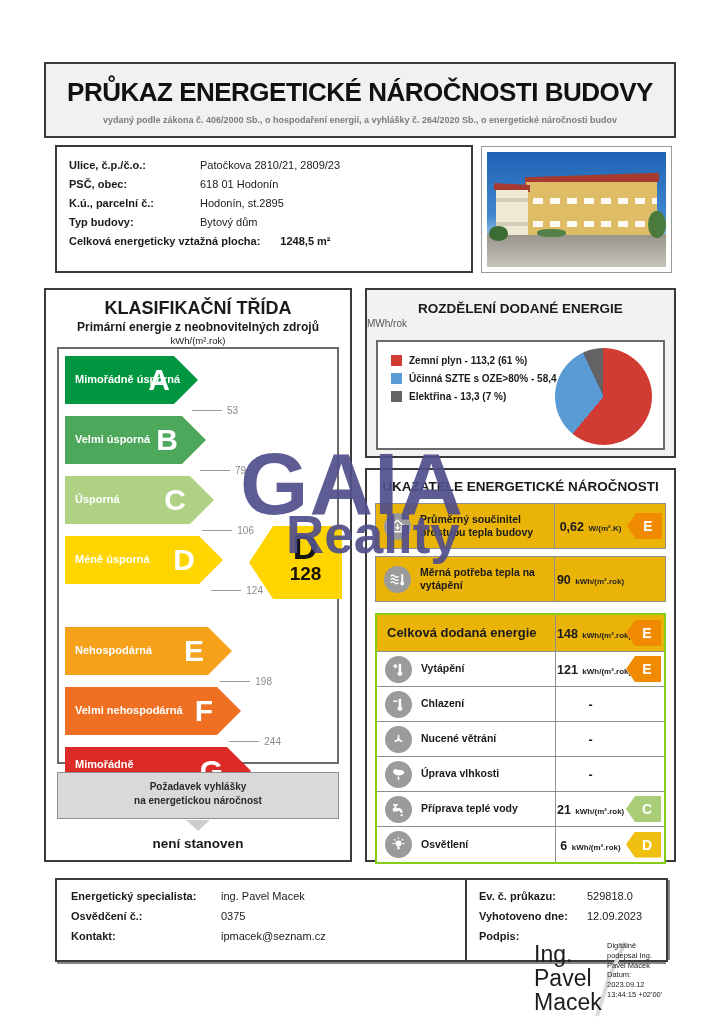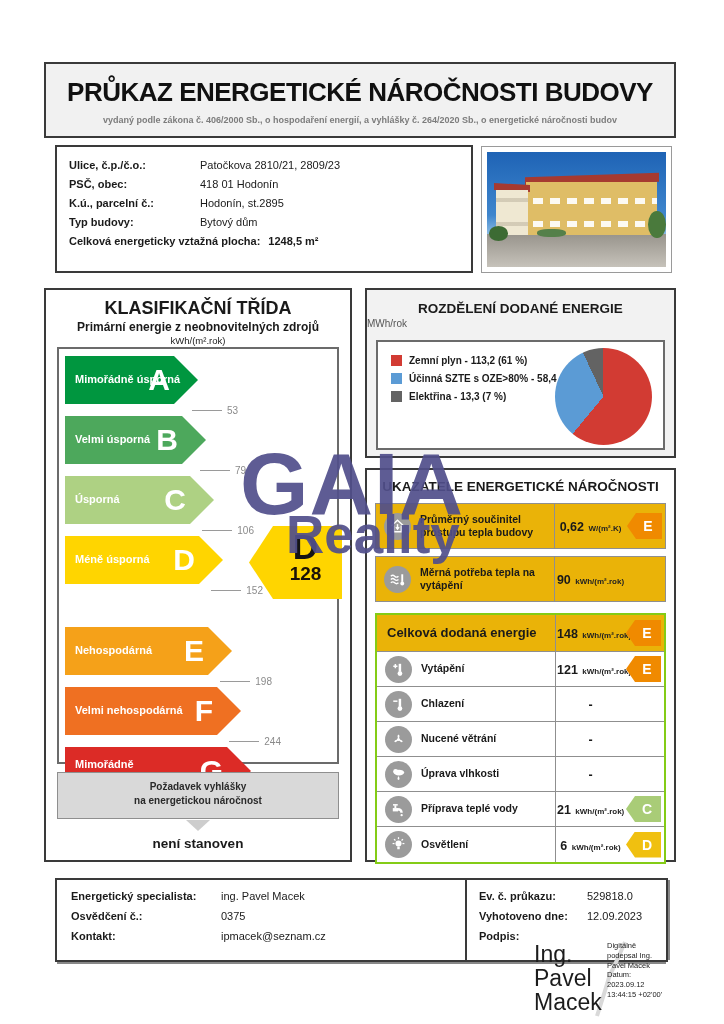--- a/index.html
+++ b/index.html
@@ -9,21 +9,21 @@
 
   
   #header-box { left:44px; top:62px; width:632px; height:76px; background:#f1f1f1; text-align:center; }
   #header-box h1 { margin-top:13px; font-size:26px; letter-spacing:-0.5px; color:#111; }
   #header-box .sub { margin-top:7px; font-size:9px; font-weight:bold; color:#7c7c7c;text-align:center; }
 
   
   #info-box { left:55px; top:145px; width:418px; height:128px; padding:8px 0; }
   .info-row { display:flex; padding:3.5px 12px; font-size:11px; }
   .info-label { font-weight:bold; width:131px; flex:none; }
-  .info-row.em .info-label { width:auto; margin-right:8px; }
+  .info-row.em .info-label { width:auto; margin-right:20px; }
   .info-row.em .info-value { font-weight:bold; }
 
   
   #photo-box { left:481px; top:146px; width:191px; height:127px; border:1px solid #9a9a9a; background:#fff; padding:5px; }
   .photo-inner { position:relative; width:100%; height:100%; overflow:hidden; background:linear-gradient(180deg,#1e63b5 0%,#3f86cd 55%,#8cbce4 72%); }
   .ph-ground { position:absolute; left:0; right:0; bottom:0; height:29%; background:linear-gradient(180deg,#98948c,#c6c2ba); }
   .ph-roof-main { position:absolute; left:21%; right:4%; top:20%; height:8%; background:#a63a30; transform:skewY(-2deg); }
   .ph-bld-main { position:absolute; left:22%; right:5%; top:26%; height:46%; background:#dfbd66;
     background-image:
       repeating-linear-gradient(90deg,#dfbd66 0 7px, rgba(223,189,102,0) 7px 17px),
@@ -123,21 +123,21 @@
     <div class="sub">vydaný podle zákona č. 406/2000 Sb., o hospodaření energií, a vyhlášky č. 264/2020 Sb., o energetické náročnosti budov</div>
   </div>
 
   <div class="box" id="info-box">
     <div class="info-row">
       <span class="info-label">Ulice, č.p./č.o.:</span>
       <span class="info-value">Patočkova 2810/21, 2809/23</span>
     </div>
     <div class="info-row">
       <span class="info-label">PSČ, obec:</span>
-      <span class="info-value">418 01 Hodonín</span>
+      <span class="info-value">618 01 Hodonín</span>
     </div>
     <div class="info-row">
       <span class="info-label">K.ú., parcelní č.:</span>
       <span class="info-value">Hodonín, st.2895</span>
     </div>
     <div class="info-row">
       <span class="info-label">Typ budovy:</span>
       <span class="info-value">Bytový dům</span>
     </div>
     <div class="info-row em">
@@ -191,21 +191,21 @@
           <span class="bline"></span>
           <span>106</span>
         </div>
 
       <div class="class-arrow aw3" style="background: rgb(255, 213, 0);">
         <span class="arrow-label">Méně úsporná</span>
         <span class="arrow-letter">D</span>
       </div>
       <div class="boundary bw3">
           <span class="bline"></span>
-          <span>152</span>
+          <span>124</span>
         </div>
 
       <div class="class-arrow aw4" style="background: rgb(245, 161, 25); margin-top: 31px;">
         <span class="arrow-label">Nehospodárná</span>
         <span class="arrow-letter">E</span>
       </div>
       <div class="boundary bw4">
           <span class="bline"></span>
           <span>198</span>
         </div>

